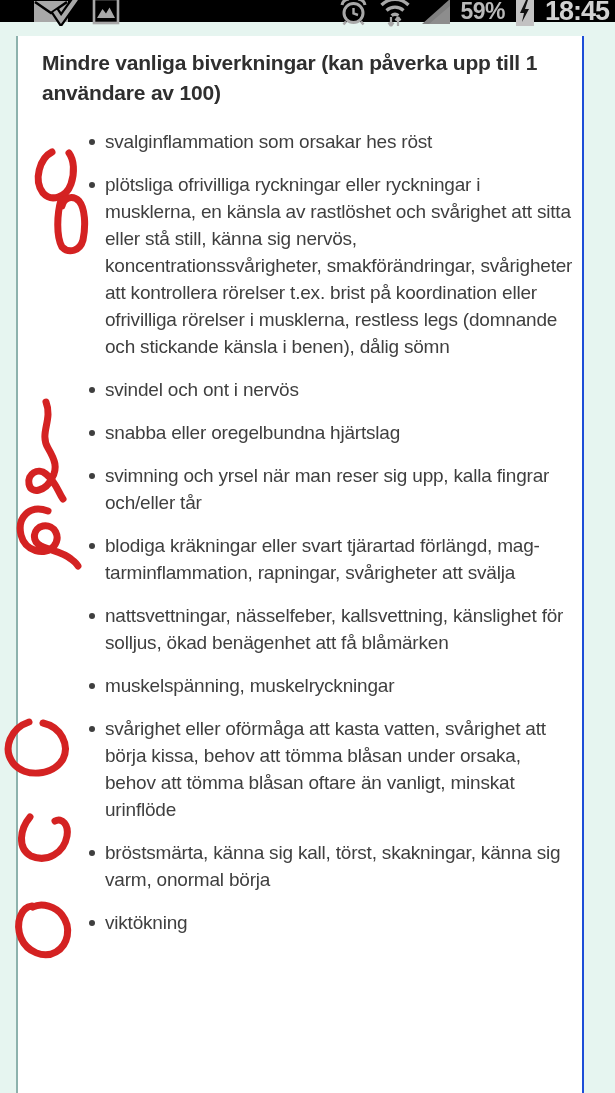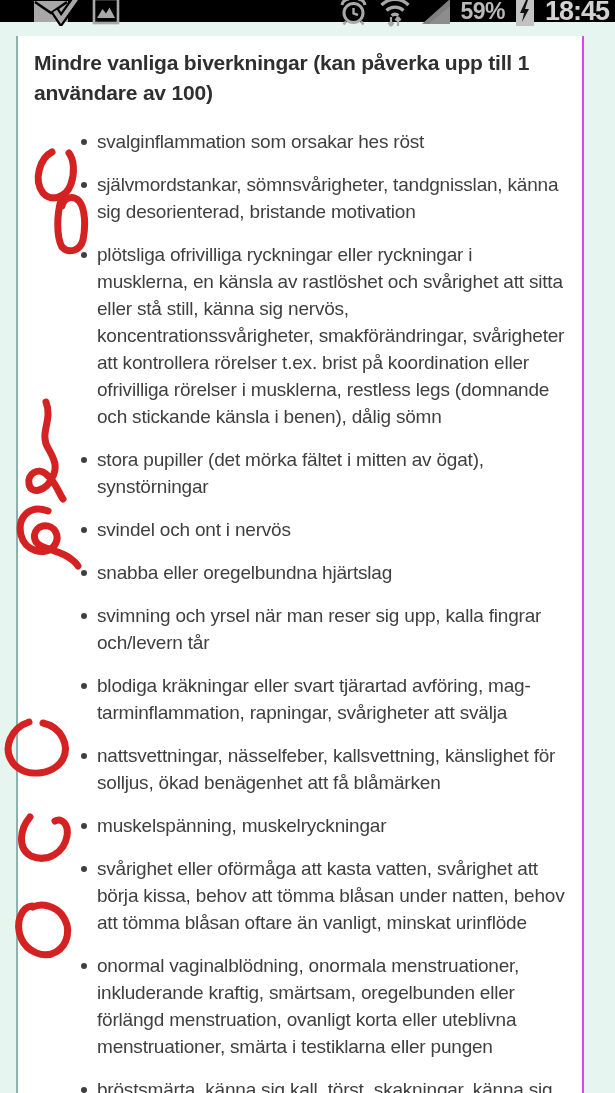--- a/index.html
+++ b/index.html
@@ -17,23 +17,23 @@
   .sb-left,.sb-right{display:flex;align-items:center;gap:14px;}
   .sb-left{padding-left:28px;}
   .sb-right{gap:9px;padding-right:2px;}
   .sb-ic{display:block;}
   .sb-text{color:#b9b9b9;font-weight:bold;font-size:23px;letter-spacing:-0.5px;}
   .sb-time{color:#d2d2d2;font-weight:bold;font-size:27px;letter-spacing:-1px;}
   
   .card{
     position:absolute;top:36px;left:16px;width:568px;height:1057px;
     background:#ffffff;
-    border-left:2px solid #8db2ad;border-right:2px solid #d946ef;
+    border-left:2px solid #8db2ad;border-right:2px solid #1d4ed8;
     box-sizing:border-box;
-    padding:12px 6px 0 16px;
+    padding:12px 6px 0 24px;
     overflow:hidden;
   }
   .heading{
     margin:0 0 20px 0;
     font-size:21px;line-height:30px;font-weight:bold;color:#2f2f2f;
     letter-spacing:-0.2px;
   }
   ul.effects{
     list-style:none;margin:0;padding:0 0 0 31px;
     width:518px;
@@ -100,31 +100,28 @@
       <polygon points="12,5 6,18 10,18 8,27 15,14 11,14 14,5" fill="#111"></polygon>
     </svg>
     <span class="sb-time">18:45</span>
   </div>
 </div>
 
 <div class="card">
   <h2 class="heading">Mindre vanliga biverkningar (kan påverka upp till 1 användare av 100)</h2>
   <ul class="effects">
       <li>svalginflammation som orsakar hes röst</li>
-      <li>självmordstankar, sömnsvårigheter, tandgnisslan, känna sig desorienterad, bristande motivation</li>
       <li>plötsliga ofrivilliga ryckningar eller ryckningar i musklerna, en känsla av rastlöshet och svårighet att sitta eller stå still, känna sig nervös, koncentrationssvårigheter, smakförändringar, svårigheter att kontrollera rörelser t.ex. brist på koordination eller ofrivilliga rörelser i musklerna, restless legs (domnande och stickande känsla i benen), dålig sömn</li>
-      <li>stora pupiller (det mörka fältet i mitten av ögat), synstörningar</li>
       <li>svindel och ont i nervös</li>
       <li>snabba eller oregelbundna hjärtslag</li>
-      <li>svimning och yrsel när man reser sig upp, kalla fingrar och/levern tår</li>
-      <li>blodiga kräkningar eller svart tjärartad avföring, mag-tarminflammation, rapningar, svårigheter att svälja</li>
+      <li>svimning och yrsel när man reser sig upp, kalla fingrar och/eller tår</li>
+      <li>blodiga kräkningar eller svart tjärartad förlängd, mag-tarminflammation, rapningar, svårigheter att svälja</li>
       <li>nattsvettningar, nässelfeber, kallsvettning, känslighet för solljus, ökad benägenhet att få blåmärken</li>
       <li>muskelspänning, muskelryckningar</li>
-      <li>svårighet eller oförmåga att kasta vatten, svårighet att börja kissa, behov att tömma blåsan under natten, behov att tömma blåsan oftare än vanligt, minskat urinflöde</li>
-      <li>onormal vaginalblödning, onormala menstruationer, inkluderande kraftig, smärtsam, oregelbunden eller förlängd menstruation, ovanligt korta eller uteblivna menstruationer, smärta i testiklarna eller pungen</li>
+      <li>svårighet eller oförmåga att kasta vatten, svårighet att börja kissa, behov att tömma blåsan under orsaka, behov att tömma blåsan oftare än vanligt, minskat urinflöde</li>
       <li>bröstsmärta, känna sig kall, törst, skakningar, känna sig varm, onormal börja</li>
       <li>viktökning</li>
     </ul>
 </div>
 
 <svg class="pen-overlay" viewBox="0 0 615 1093">
   <path d="M52 152 C 40 158, 33 180, 43 193 C 51 202, 66 198, 71 184 C 75 172, 74 160, 69 153"></path>
   <path d="M61 200 C 57 214, 56 236, 62 247 C 69 254, 80 251, 83 240 C 86 225, 85 208, 79 201 C 73 195, 64 197, 62 206"></path>
   <path d="M46 402 C 53 420, 39 433, 48 448 C 55 460, 58 468, 52 478 C 46 491, 31 495, 29 484 C 27 474, 38 467, 46 474 C 56 482, 58 492, 63 499"></path>
   <path d="M48 511 C 29 504, 17 518, 21 535 C 25 551, 45 557, 54 546 C 61 537, 55 524, 43 526 C 33 528, 31 541, 41 546 C 52 551, 63 552, 71 559 C 75 562, 77 564, 78 566"></path>

